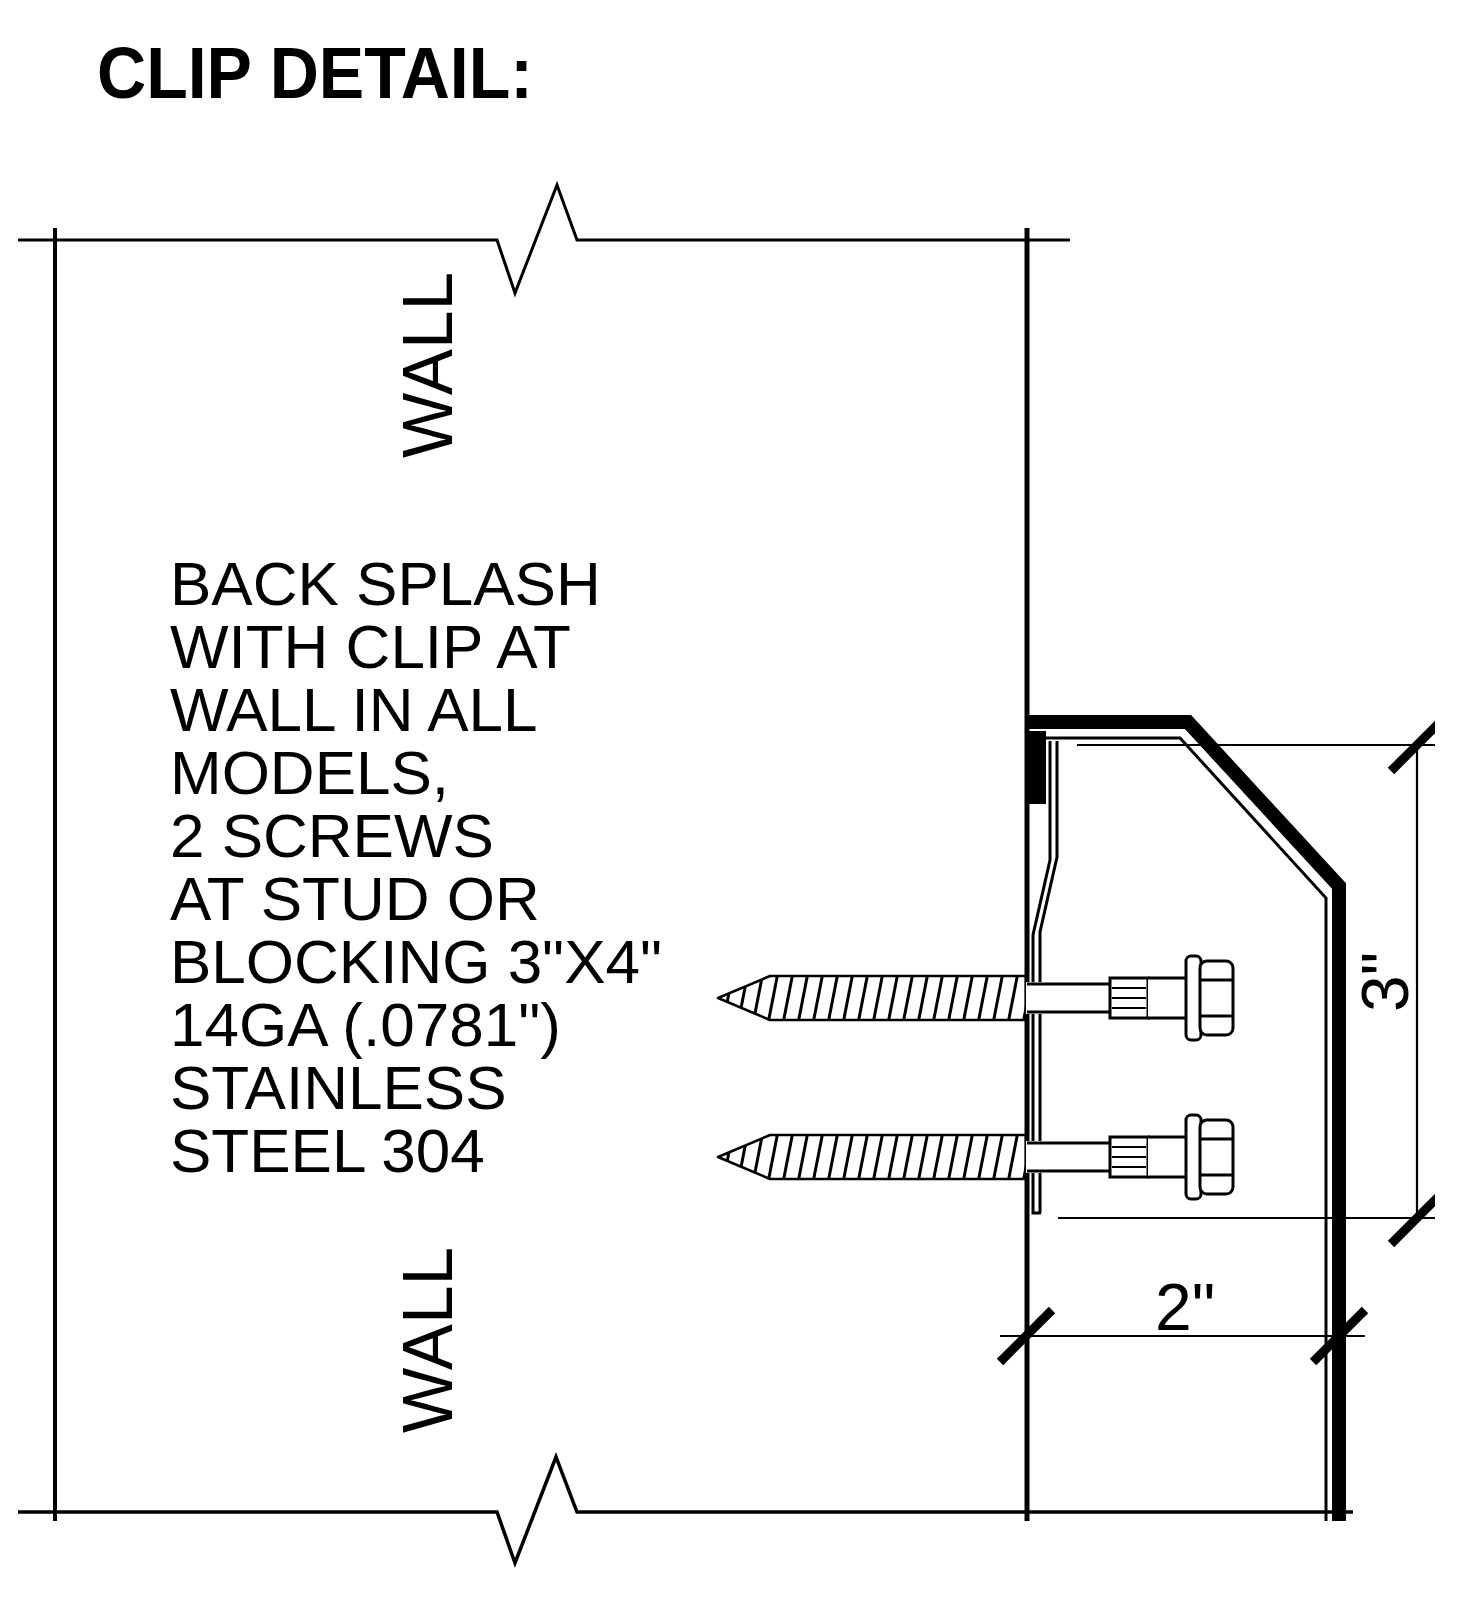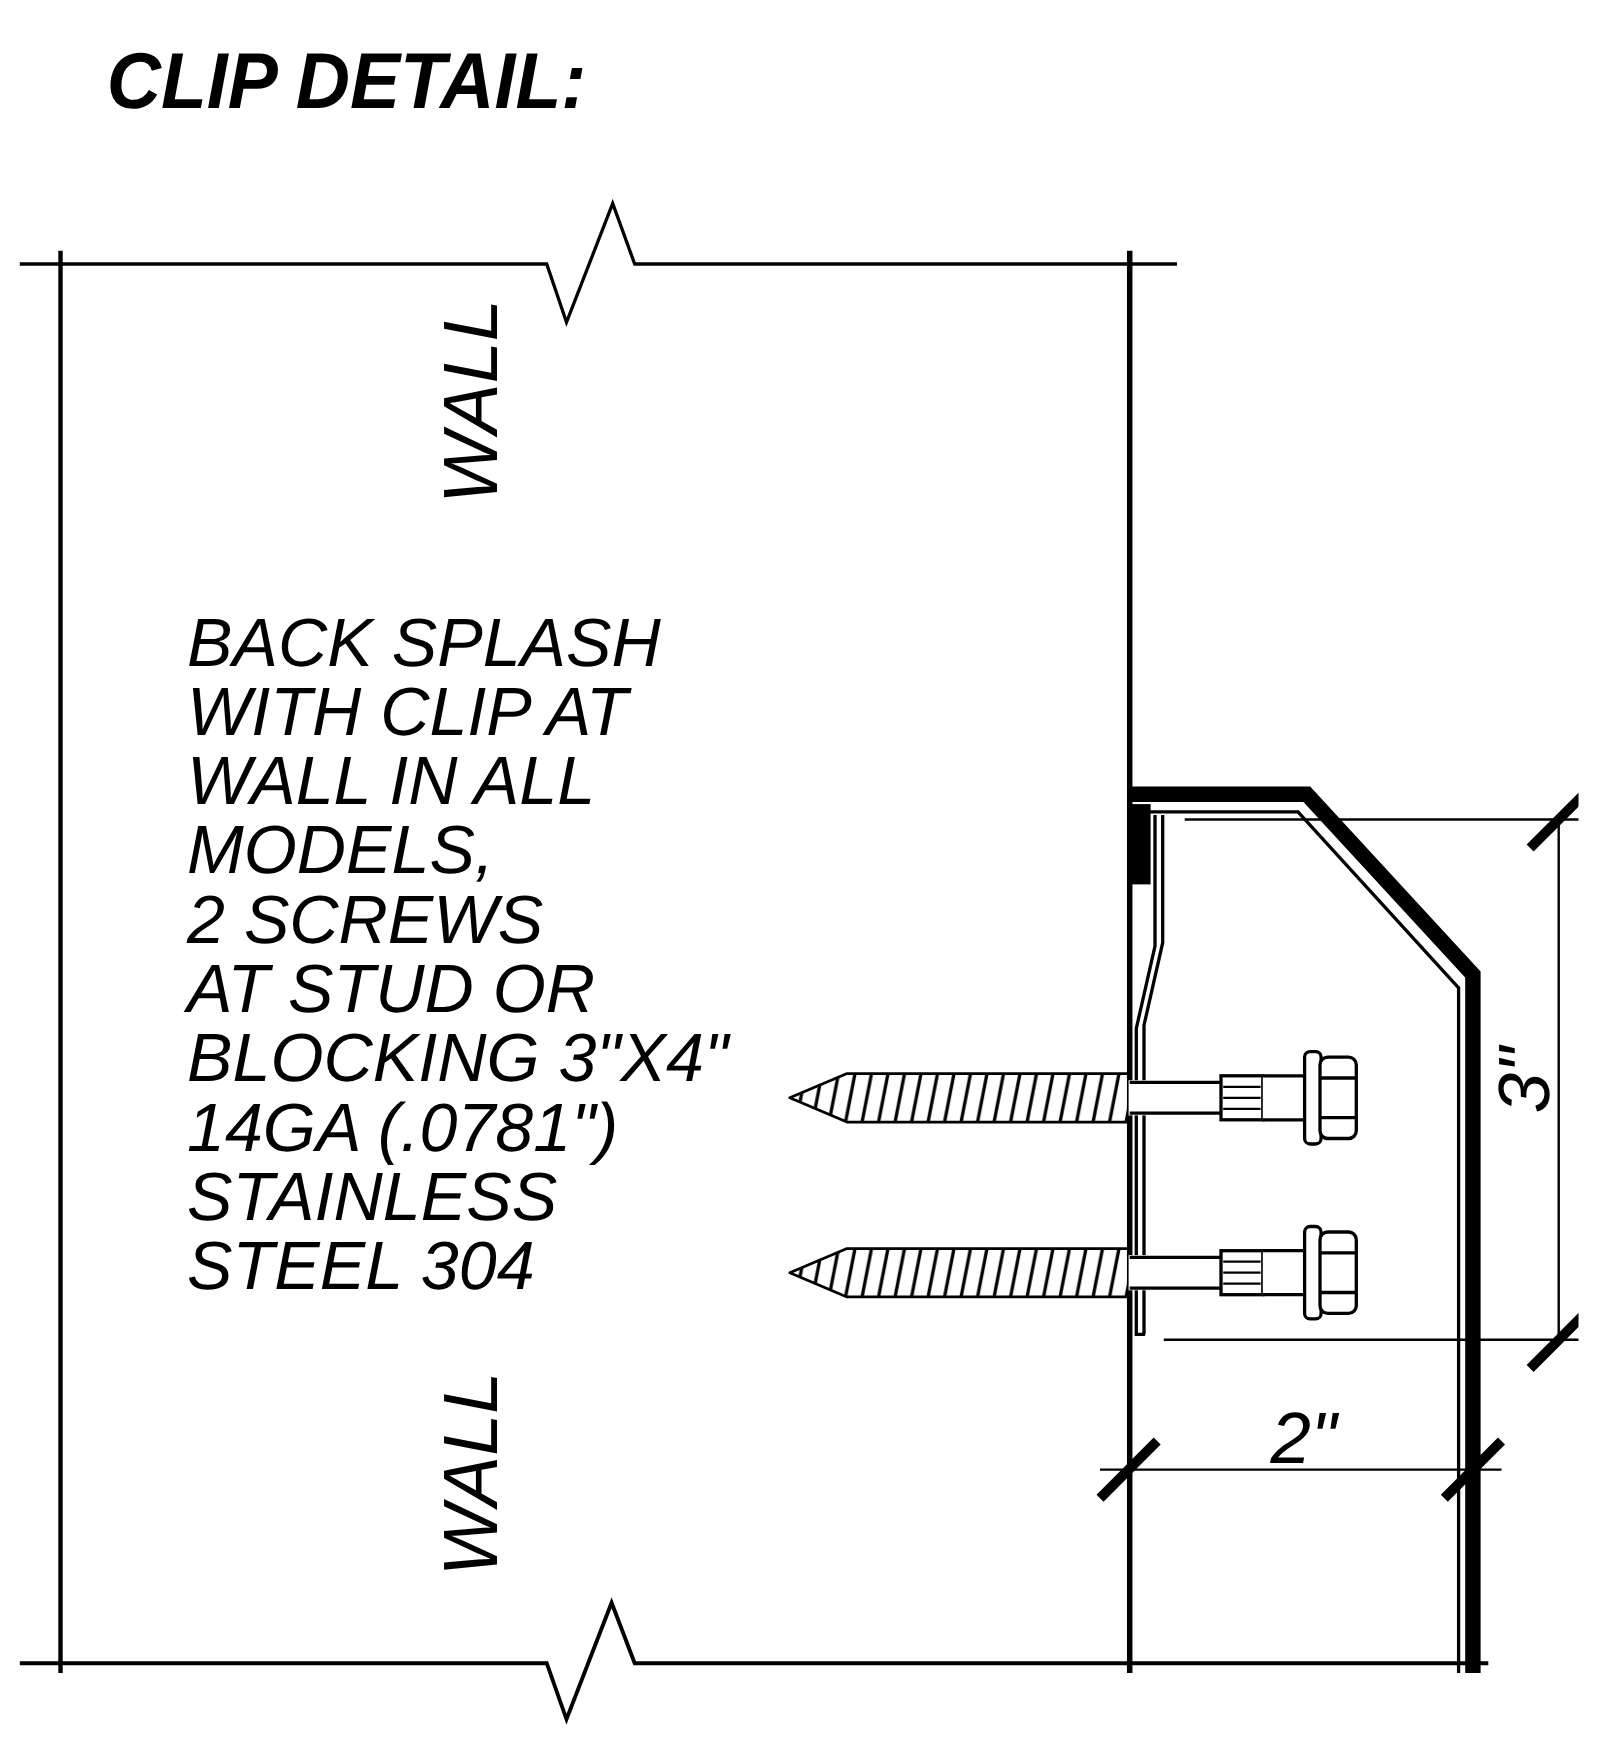--- a/index.html
+++ b/index.html
@@ -2,21 +2,20 @@
 <html><head>
 <meta charset="utf-8">
 <style>
   html,body{margin:0;padding:0;background:#ffffff;}
   .canvas{
     position:relative;
     width:1435px;height:1600px;
     background:#ffffff;
     font-family:"Liberation Sans", sans-serif;
     overflow:hidden;
-    font-style:italic;
   }
   svg{position:absolute;left:0;top:0;}
   text{fill:#000000;}
   .title-text{font-weight:bold;font-size:72px;}
   .note-text{font-size:62px;}
   .wall-text{font-size:70px;}
   .dim-text{font-size:66px;}
 </style>
 </head>
 <body>

